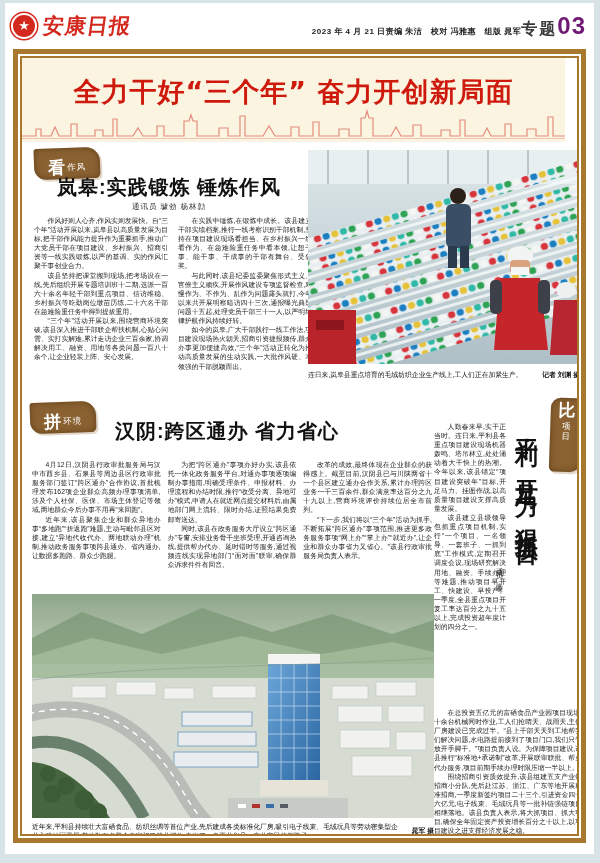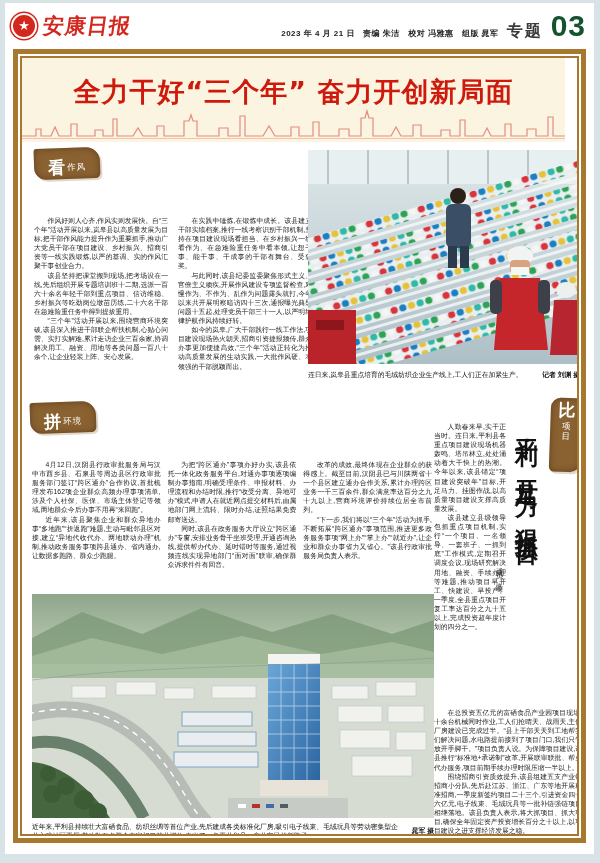--- a/index.html
+++ b/index.html
@@ -9,24 +9,24 @@
     font-family:"Liberation Sans","DejaVu Sans",sans-serif;
     -webkit-font-smoothing:antialiased;
   }
   .sheet{position:absolute;left:5px;top:3px;right:6px;bottom:9px;background:#ffffff;}
 
   
   .masthead{position:absolute;left:8px;top:6px;right:8px;height:34px;display:flex;align-items:center;justify-content:space-between;}
   .brand{display:flex;align-items:center;gap:4px;}
   .emblem{width:22px;height:22px;border-radius:50%;background:#d3281e;color:#fff;font-size:13px;line-height:22px;text-align:center;box-shadow:0 0 0 2px #fff,0 0 0 3.5px #d3281e;}
   .brand-name{font-family:"DejaVu Serif","Liberation Serif",serif;font-weight:bold;color:#d3281e;font-size:21px;transform:skewX(-8deg);letter-spacing:1px;margin-left:4px;}
-  .issue{display:flex;align-items:baseline;gap:8px;}
+  .issue{display:flex;align-items:baseline;}
   .issue .meta{font-size:8px;font-weight:bold;color:#222;letter-spacing:.5px;}
   .issue .section{font-family:"DejaVu Serif","Liberation Serif",serif;font-size:16px;color:#3a3a3a;letter-spacing:2px;font-weight:bold;}
-  .issue .pageno{font-size:30px;font-weight:bold;color:#14532d;letter-spacing:1px;}
+  .issue .pageno{font-size:24px;font-weight:bold;color:#701a75;letter-spacing:1px;}
 
   
   .frame{position:absolute;left:8px;top:46px;right:8px;bottom:11px;border:5px solid #a9782f;padding:2px;background:#fff;}
   .frame-inner{border:2px solid #a9782f;width:100%;height:100%;box-sizing:border-box;position:relative;overflow:hidden;background:#fff;}
 
   
   .banner{position:absolute;left:0;top:0;right:12px;height:84px;background:#fbf4e1;overflow:hidden;}
   .banner svg{position:absolute;left:0;bottom:2px;}
   .banner-title{position:relative;text-align:center;margin-top:16px;font-size:27px;font-weight:bold;color:#ce190d;letter-spacing:1px;font-family:"DejaVu Sans","Liberation Sans",sans-serif;}
 
@@ -93,20 +93,22 @@
         </svg>
         <div class="banner-title">全力干好“三个年” 奋力开创新局面</div>
       </div>
 
       <div class="content">
 
         <div class="abs badge badge-h" style="left:12px;top:6px;">
           <span class="badge-big">看</span>
           <span class="badge-small">作风</span>
         </div>
+        <div class="abs headline" style="left:6px;top:32px;width:282px;">岚皋:实践锻炼 锤炼作风</div>
+        <div class="abs byline" style="left:6px;top:60px;width:282px;">通讯员 璩勃 杨林勍</div>
         <div class="abs cols" style="left:12px;top:74px;width:278px;height:174px;">
           <div class="col bodytext" style="width:134px;height:174px;">
               <p>作风好则人心齐,作风实则发展快。自“三个年”活动开展以来,岚皋县以高质量发展为目标,把干部作风能力提升作为重要抓手,推动广大党员干部在项目建设、乡村振兴、招商引资等一线实践锻炼,以严的基调、实的作风汇聚干事创业合力。</p>
               <p>该县坚持把课堂搬到现场,把考场设在一线,先后组织开展专题培训班十二期,选派一百六十余名年轻干部到重点项目、信访维稳、乡村振兴等吃劲岗位墩苗历练,二十六名干部在急难险重任务中得到提拔重用。</p>
               <p>“三个年”活动开展以来,围绕营商环境突破,该县深入推进干部联企帮扶机制,心贴心问需、实打实解难,累计走访企业三百余家,协调解决用工、融资、用地等各类问题一百八十余个,让企业轻装上阵、安心发展。</p>
             </div>
           <div class="col bodytext" style="width:134px;height:174px;">
               <p>在实践中锤炼,在锻炼中成长。该县建立干部实绩档案,推行一线考察识别干部机制,坚持在项目建设现场看担当、在乡村振兴一线看作为、在急难险重任务中看本领,让想干事、能干事、干成事的干部有舞台、受褒奖。</p>
               <p>与此同时,该县纪委监委聚焦形式主义、官僚主义顽疾,开展作风建设专项监督检查,对慢作为、不作为、乱作为问题露头就打,今年以来共开展明察暗访四十三次,通报曝光典型问题十五起,处理党员干部三十一人,以严明纪律护航作风持续好转。</p>
               <p>如今的岚皋,广大干部践行一线工作法,项目建设现场热火朝天,招商引资捷报频传,群众办事更加便捷高效,“三个年”活动正转化为推动高质量发展的生动实践,一大批作风硬、本领强的干部脱颖而出。</p>
@@ -184,20 +186,21 @@
         </div>
         <div class="abs caption-row" style="left:286px;top:228px;width:272px;">
           <span class="caption">连日来,岚皋县重点培育的毛绒纺织企业生产线上,工人们正在加紧生产。</span>
           <span class="credit">记者 刘渊 摄</span>
         </div>
 
         <div class="abs badge badge-h" style="left:8px;top:260px;">
           <span class="badge-big">拼</span>
           <span class="badge-small">环境</span>
         </div>
+        <div class="abs headline" style="left:0px;top:276px;width:410px;">汉阴:跨区通办 省力省心</div>
         <div class="abs cols" style="left:10px;top:318px;width:400px;height:130px;gap:7px;">
           <div class="col bodytext" style="width:129px;height:130px;">
               <p>4月12日,汉阴县行政审批服务局与汉中市西乡县、石泉县等周边县区行政审批服务部门签订“跨区通办”合作协议,首批梳理发布162项企业群众高频办理事项清单,涉及个人社保、医保、市场主体登记等领域,两地群众今后办事不用再“来回跑”。</p>
               <p>近年来,该县聚焦企业和群众异地办事“多地跑”“折返跑”难题,主动与毗邻县区对接,建立“异地代收代办、两地联动办理”机制,推动政务服务事项跨县通办、省内通办,让数据多跑路、群众少跑腿。</p>
             </div>
           <div class="col bodytext" style="width:129px;height:130px;">
               <p>为把“跨区通办”事项办好办实,该县依托一体化政务服务平台,对通办事项逐项编制办事指南,明确受理条件、申报材料、办理流程和办结时限,推行“收受分离、异地可办”模式,申请人在就近网点提交材料后,由属地部门网上流转、限时办结,证照结果免费邮寄送达。</p>
               <p>同时,该县在政务服务大厅设立“跨区通办”专窗,安排业务骨干坐班受理,开通咨询热线,提供帮办代办、延时错时等服务,通过视频连线实现异地部门“面对面”联审,确保群众诉求件件有回音。</p>
             </div>
           <div class="col bodytext" style="width:129px;height:130px;">

